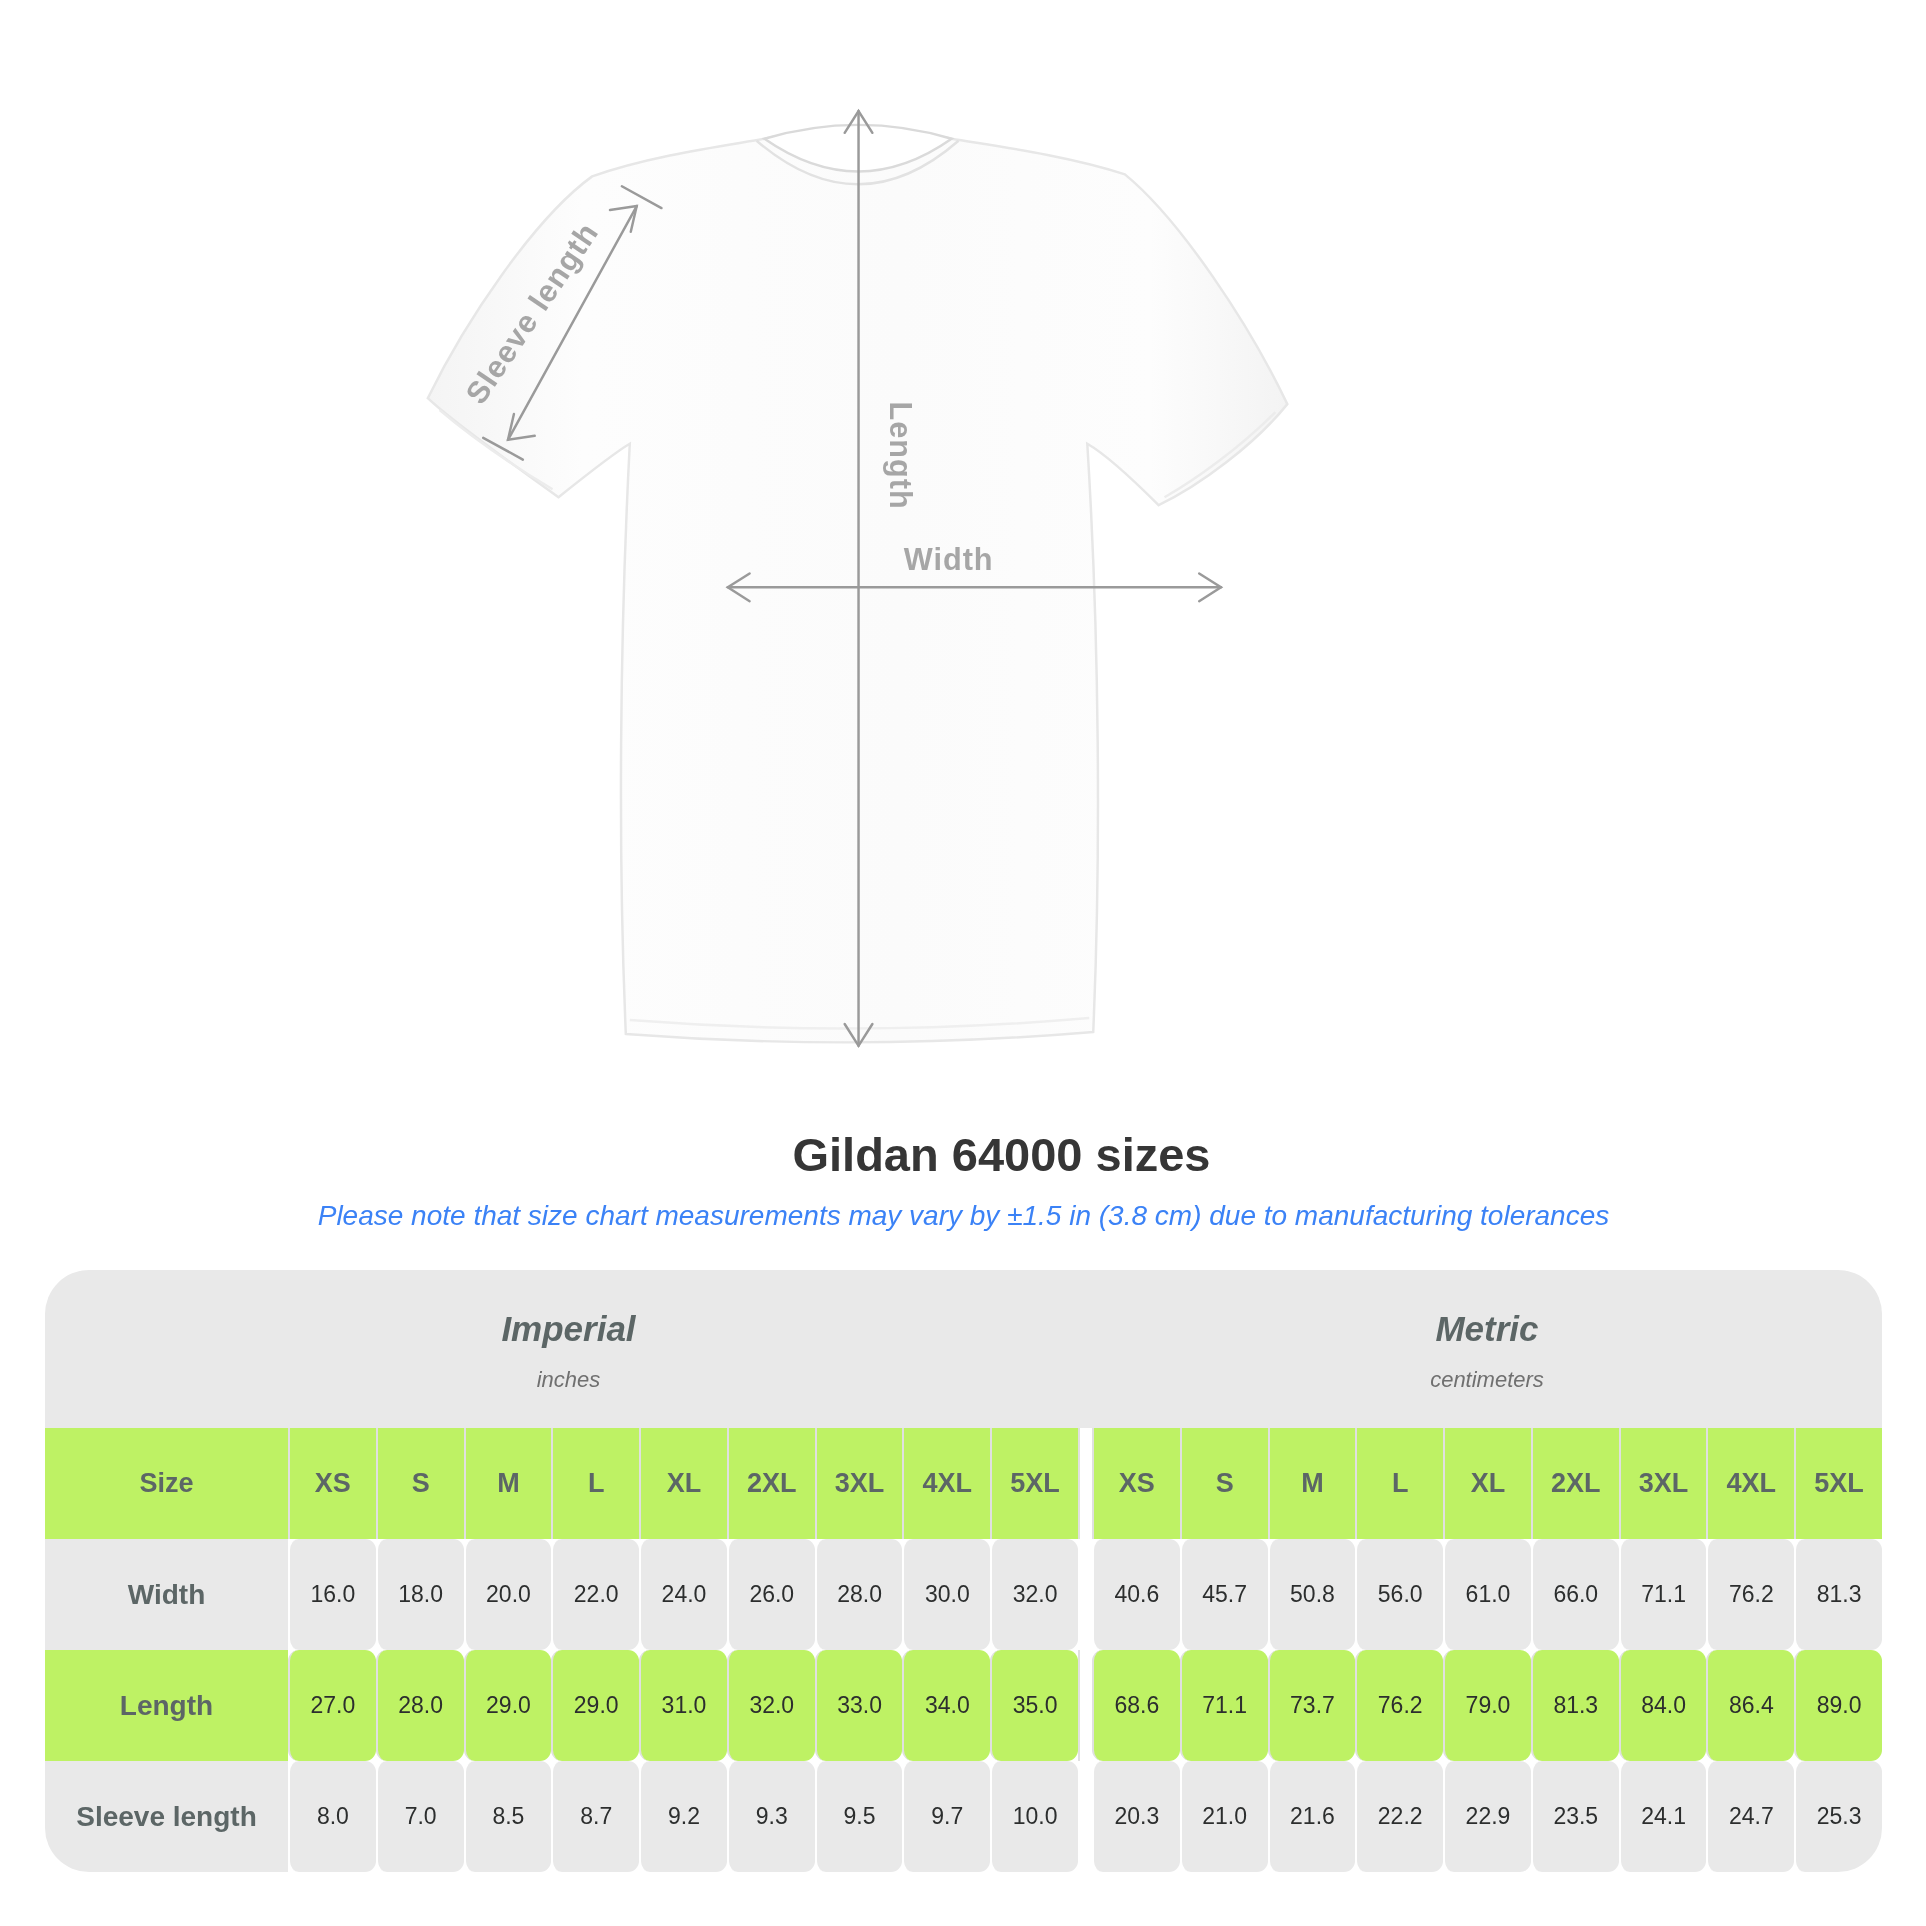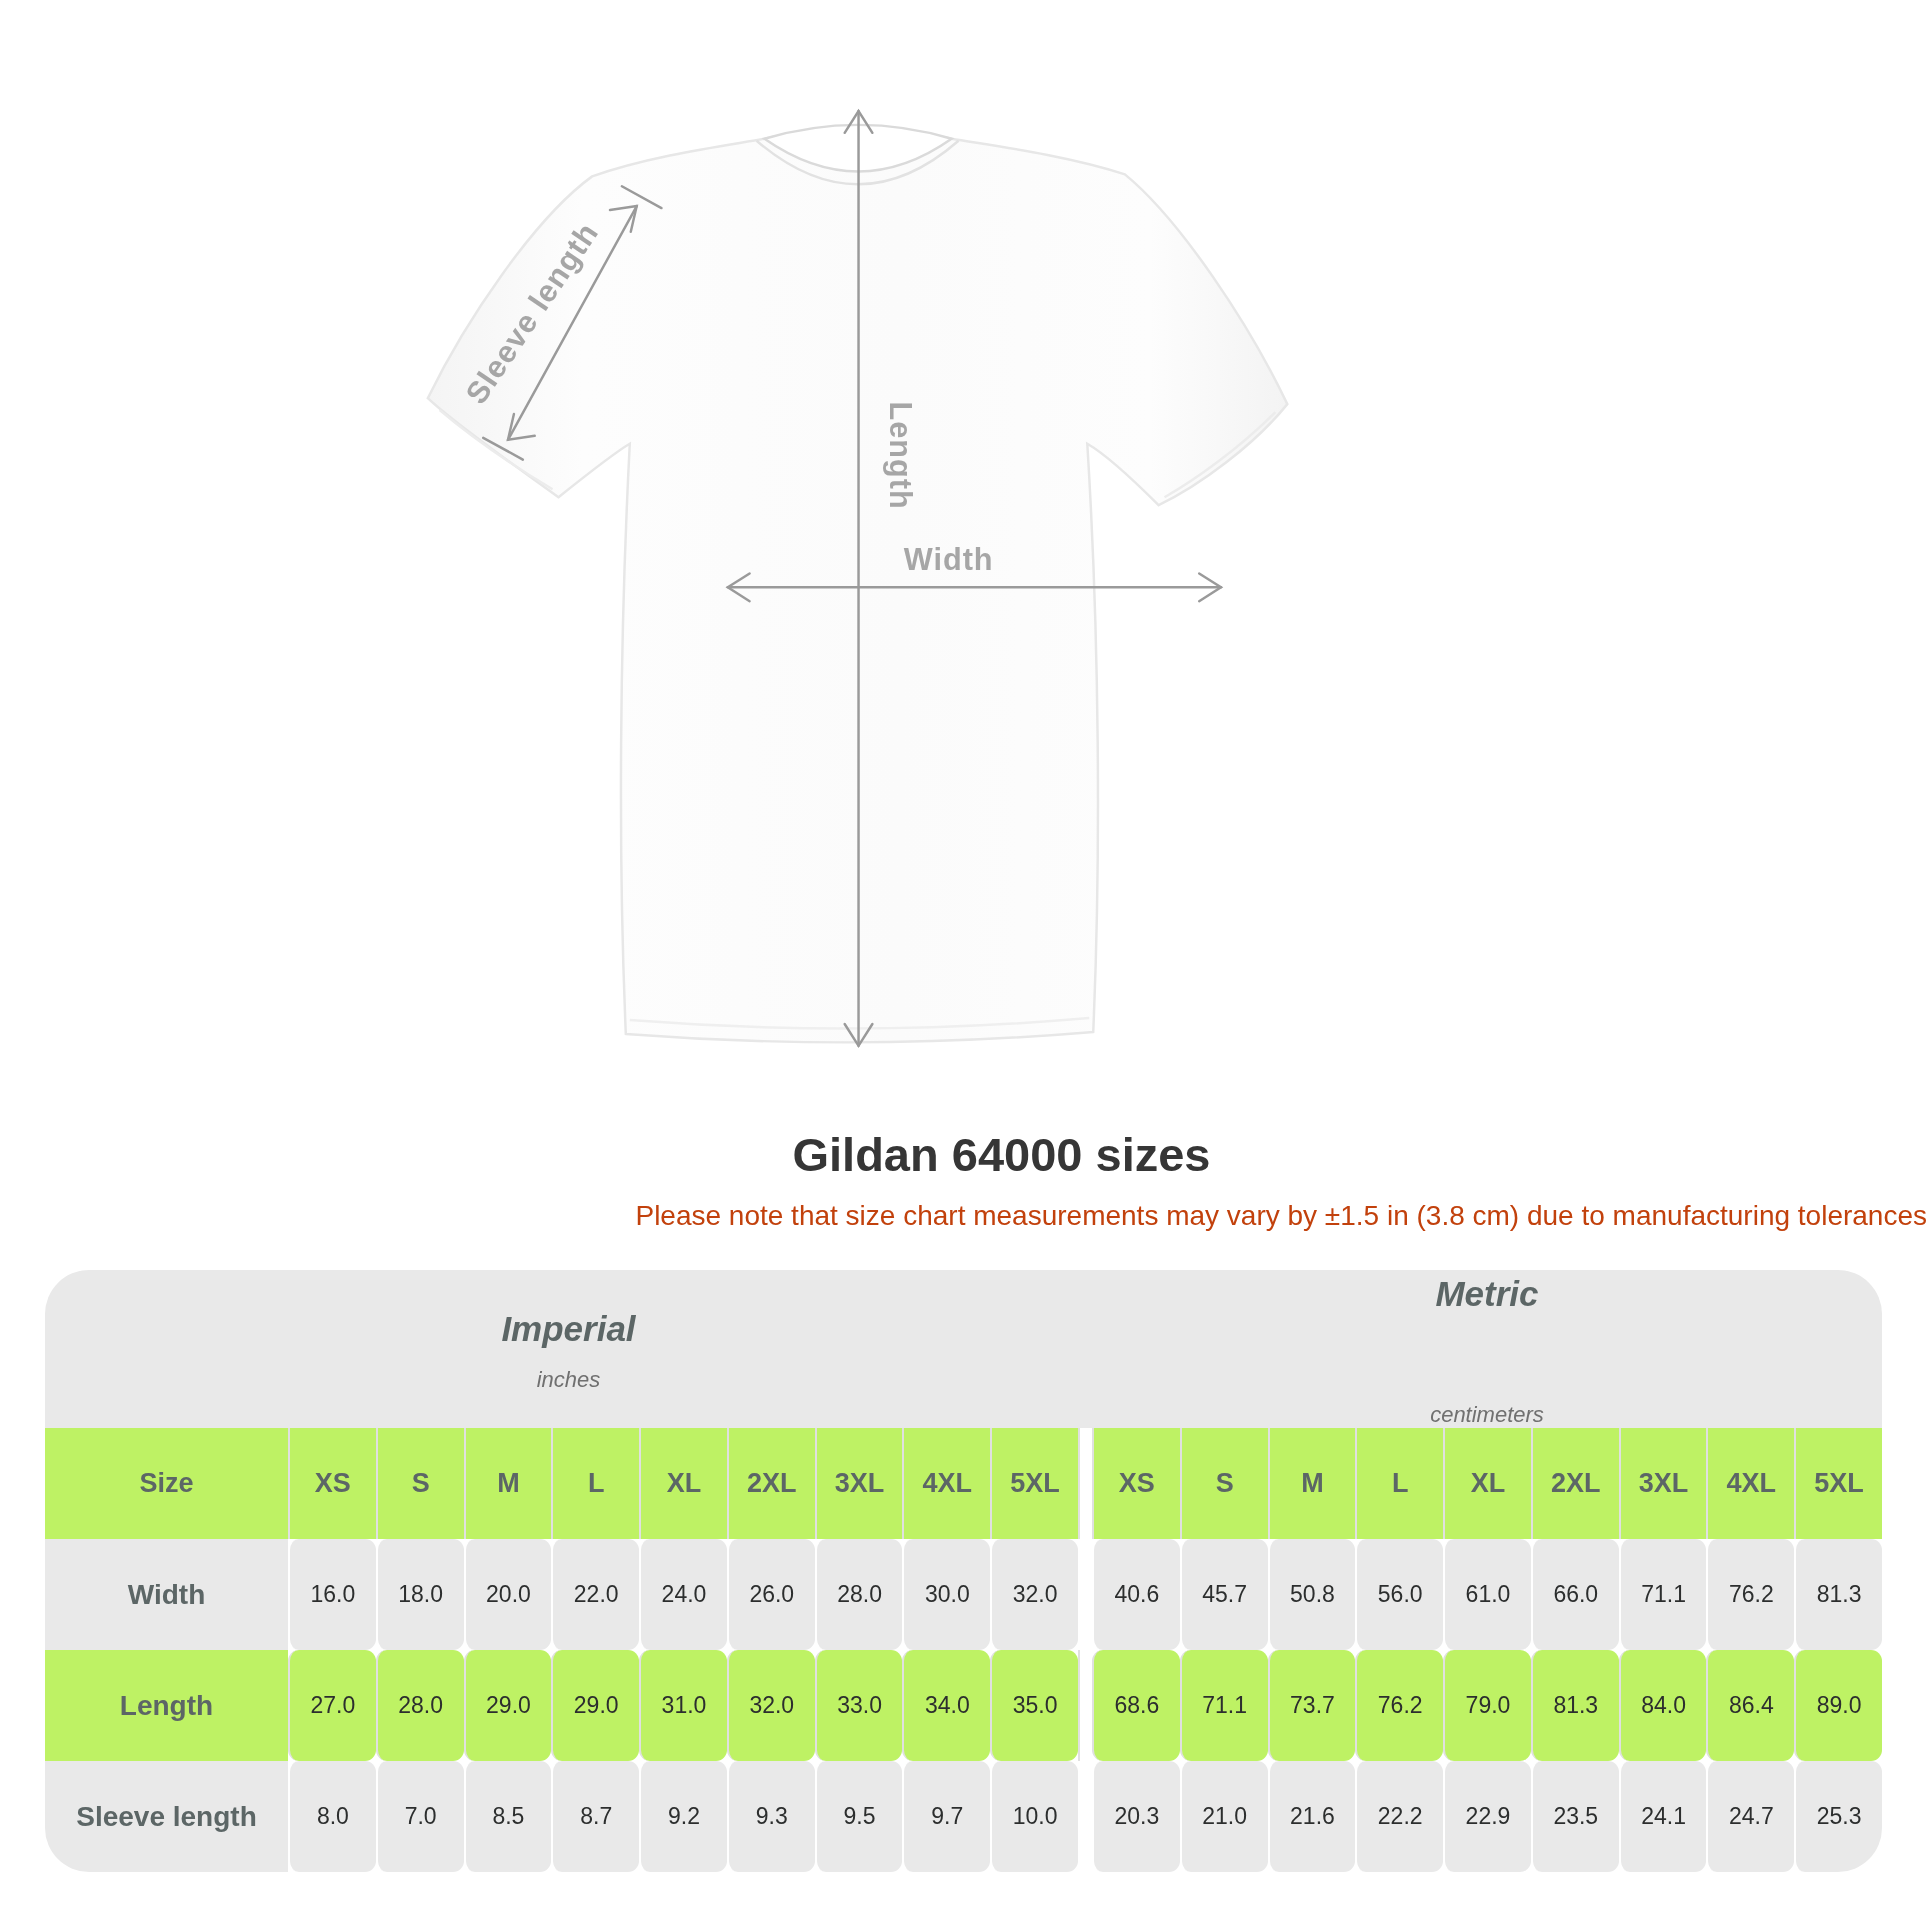--- a/index.html
+++ b/index.html
@@ -10,36 +10,36 @@
   .shirt-svg{position:absolute;left:0;top:0;}
   .svg-dim-label{
     font-family:"Liberation Sans", sans-serif;
     font-weight:bold;font-size:31px;fill:#a6a6a6;letter-spacing:1px;
   }
   .page-title{
     position:absolute;top:1127px;left:0;width:100%;text-align:center;
     font-size:47px;font-weight:bold;color:#363636;padding-left:38px;
   }
   .page-subtitle{
-    position:absolute;top:1200px;left:0;width:100%;text-align:right;
-    font-size:28px;color:#c2410c;
+    position:absolute;top:1200px;left:0;width:100%;text-align:center;
+    font-size:28px;font-style:italic;color:#3b82f6;
   }
   .size-table{
     position:absolute;left:45px;top:1270px;width:1837px;height:602px;
     border-radius:44px;overflow:hidden;
     display:grid;
     grid-template-columns:243px repeat(9,1fr) 14px repeat(9,1fr);
     grid-template-rows:158px 111px 111px 111px 111px;
   }
   .cell{display:flex;align-items:center;justify-content:center;}
   .unit-cell{flex-direction:column;background:#e9e9e9;row-gap:10px;padding-top:4px;}
   .unit-cell .unit-name{font-size:35px;font-weight:bold;font-style:italic;color:#5c6666;}
   .unit-cell .unit-sub{font-size:22px;font-style:italic;color:#707070;margin-top:8px;}
   .hdr-imperial{grid-column:1 / 12;}
-  .hdr-metric{grid-column:12 / 21;justify-content:space-between;}
+  .hdr-metric{grid-column:12 / 21;}
   .row-white{background:#bef264;}
   .row-gray{background:#e9e9e9;}
   .sep-w{border-left:2px solid #e0e0e0;}
   .sep-g{border-left:2px solid #ffffff;}
   .gap-cell{background:#ffffff;}
   .lbl{font-size:28px;font-weight:bold;color:#5c6666;}
   .size-hd{font-size:27px;font-weight:bold;color:#5c6666;}
   .val{font-size:23px;color:#2c2e2e;border-radius:11px;}
 </style>
 </head>

